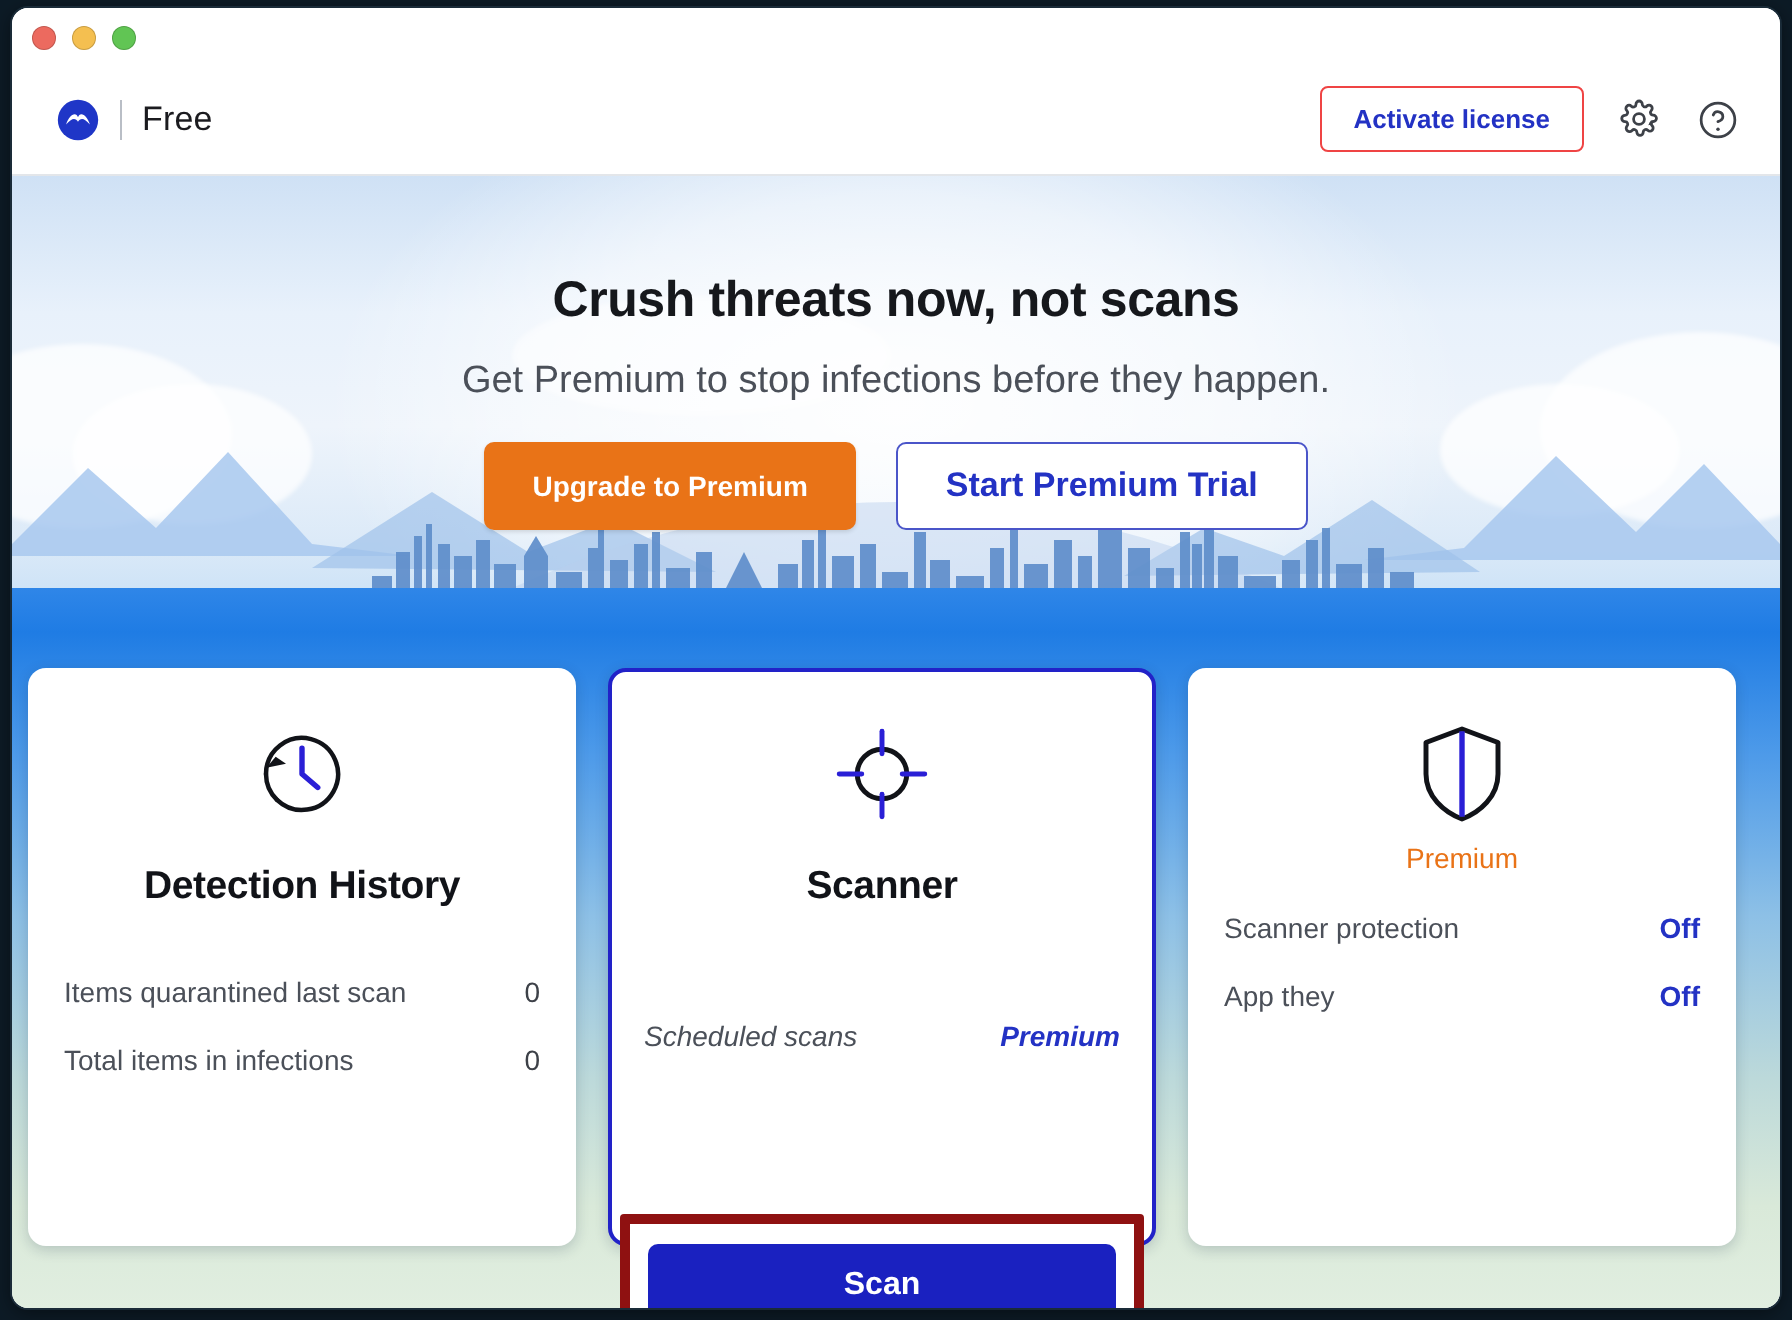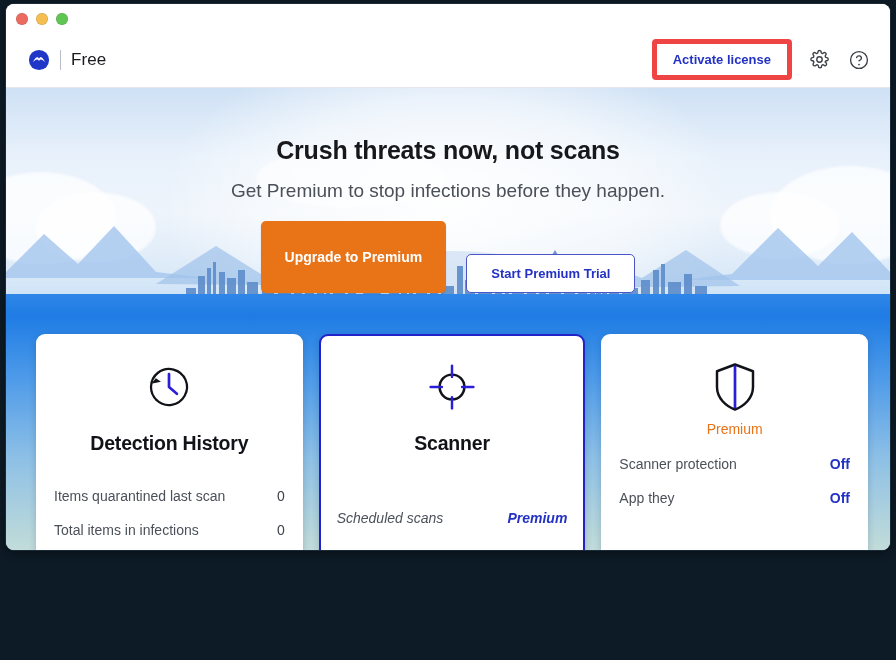--- a/index.html
+++ b/index.html
@@ -6,21 +6,21 @@
   html, body {
     width:896px; height:660px;
     font-family:"Liberation Sans", sans-serif;
     background:#0d1b26;
     overflow:hidden;
   }
 
   .window {
     position:absolute;
     left:6px; top:4px;
-    width:884px; height:546px;
+    width:884px; height:650px;
     border-radius:8px;
     overflow:hidden;
     background:#fff;
     box-shadow:0 0 0 1px #1a2b38, 0 2px 10px rgba(0,0,0,.5);
   }
 
   
   .titlebar {
     position:relative;
     height:28px;
@@ -44,21 +44,21 @@
   }
   .brand { display:flex; align-items:center; gap:10px; }
   .brand-logo { width:22px; height:22px; display:block; }
   .brand-sep { width:1px; height:20px; background:#b9bec6; }
   .brand-edition { font-size:17px; color:#1b1b1f; letter-spacing:.1px; }
 
   .header-right { margin-left:auto; display:flex; align-items:center; gap:14px; }
   .btn-activate {
     font-size:13px; font-weight:bold; color:#2332c4;
     background:#fff;
-    border:5px solid #ef4444;
+    border:1px solid #ef4444;
     border-radius:4px;
     padding:8px 16px;
     cursor:pointer;
     white-space:nowrap;
   }
   .icon-btn {
     width:26px; height:26px;
     display:flex; align-items:center; justify-content:center;
     cursor:pointer; color:#3d4148;
   }
@@ -113,33 +113,32 @@
     color:#ffffff;
     font-size:14px; font-weight:bold;
     border:none; border-radius:5px;
     padding:11px 24px;
     cursor:pointer;
     box-shadow:0 1px 2px rgba(0,0,0,.12);
   }
   .btn-trial {
     background:#ffffff;
     color:#2332c4;
-    font-size:13px; font-weight:bold;
+    font-size:17px; font-weight:bold;
     border:1px solid #4a55c9; border-radius:5px;
     padding:11px 24px;
     cursor:pointer;
-    margin-top:33px;
   }
 
   
   .main {
     position:relative;
     height:338px;
     background:linear-gradient(180deg,#1f7ce4 0%, #4d9ae9 18%, #8dc0e6 42%, #bcd9da 66%, #d9e9d9 85%, #e1eee0 100%);
-    padding:18px 22px 0 30px;
+    padding:18px 22px 0 8px;
   }
   .cards { display:flex; gap:16px; align-items:flex-start; }
   .card {
     flex:1 1 0;
     background:#ffffff;
     border-radius:9px;
     height:289px;
     padding:22px 18px 0 18px;
     box-shadow:0 2px 7px rgba(20,40,70,.20);
     position:relative;

